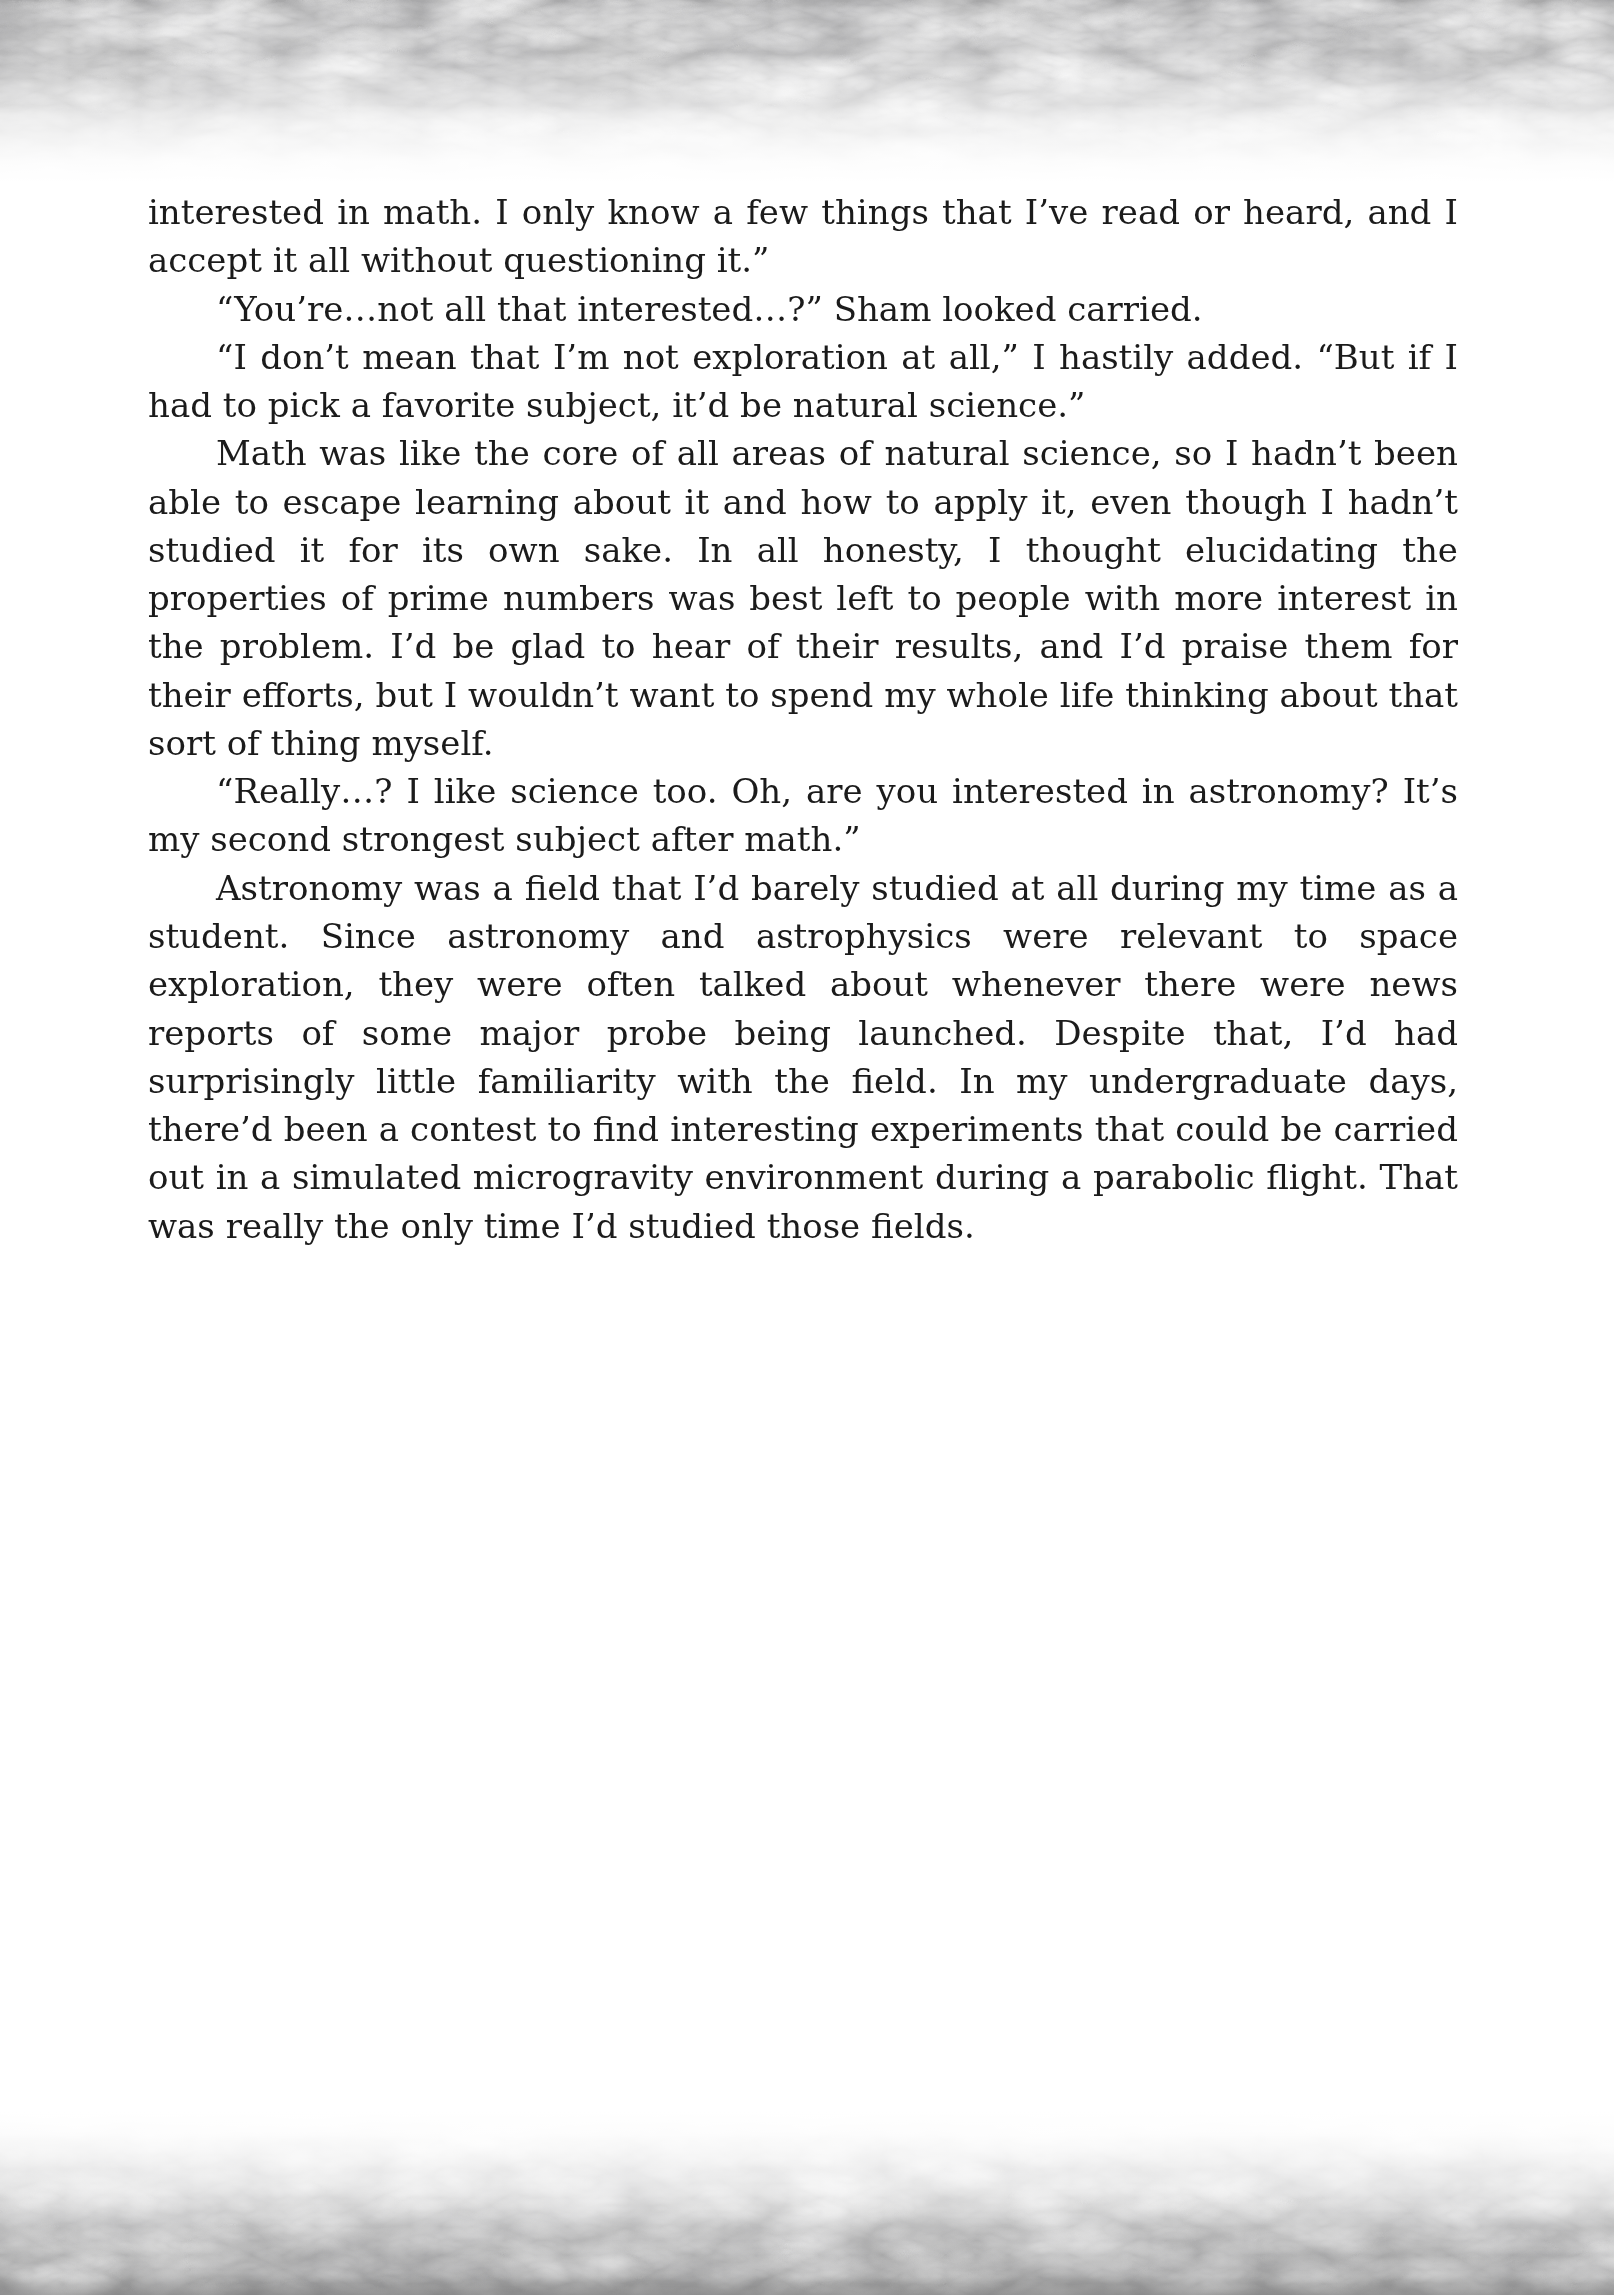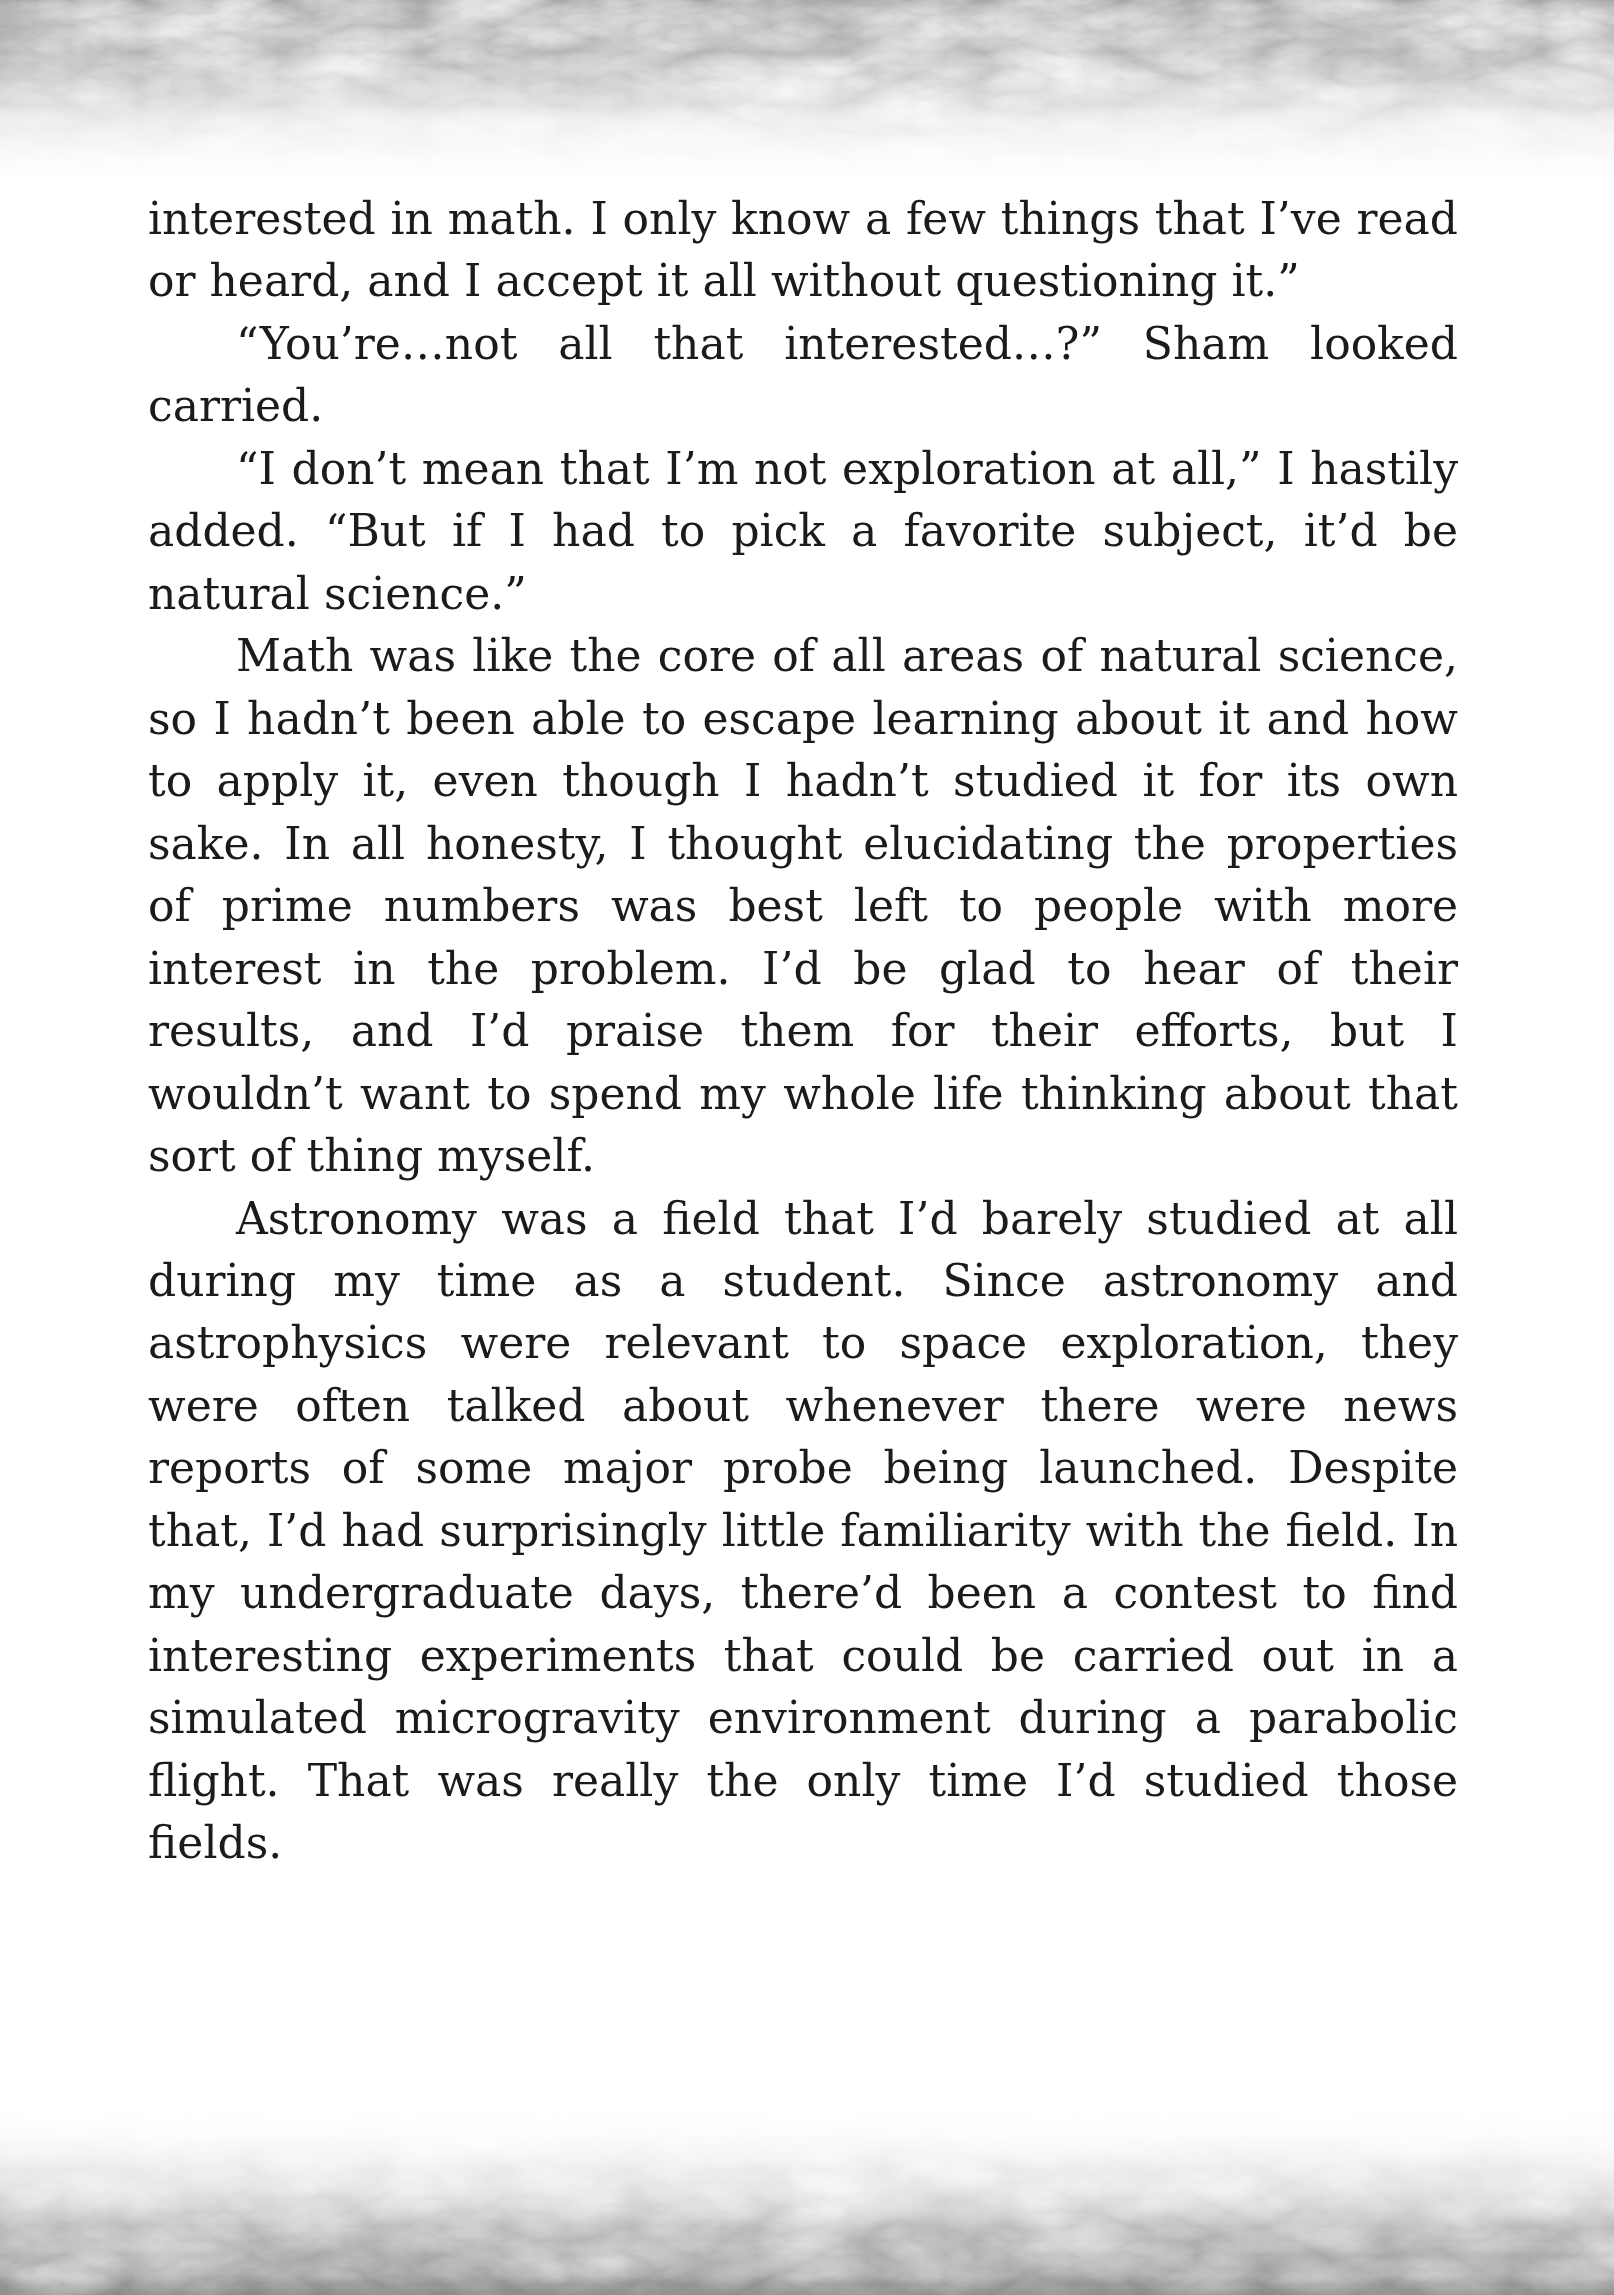--- a/index.html
+++ b/index.html
@@ -23,21 +23,21 @@
   }
   .texture-top { top: 0; height: 183px; }
   .texture-bottom { bottom: 0; height: 183px; }
 
   .text-block {
     position: absolute;
     top: 188px;
     left: 148px;
     width: 1310px;
     color: #1b1b1b;
-    font-size: 44px;
+    font-size: 34px;
     line-height: 1.42;
     text-align: justify;
   }
   .para {
     margin: 0;
     text-indent: 2em;
   }
   .para.opening {
     text-indent: 0;
   }
@@ -97,15 +97,16 @@
   <rect width="2560" height="290" filter="url(#marbleBotLight)" opacity="0.85"></rect>
   <rect width="2560" height="290" fill="url(#darkEdge)"></rect>
   <rect width="2560" height="290" fill="url(#fadeBottom)"></rect>
 </svg>
 
 <main class="text-block">
   <p class="para opening">interested in math. I only know a few things that I’ve read or heard, and I accept it all without questioning it.”</p>
   <p class="para">“You’re…not all that interested…?” Sham looked carried.</p>
   <p class="para">“I don’t mean that I’m not exploration at all,” I hastily added. “But if I had to pick a favorite subject, it’d be natural science.”</p>
   <p class="para">Math was like the core of all areas of natural science, so I hadn’t been able to escape learning about it and how to apply it, even though I hadn’t studied it for its own sake. In all honesty, I thought elucidating the properties of prime numbers was best left to people with more interest in the problem. I’d be glad to hear of their results, and I’d praise them for their efforts, but I wouldn’t want to spend my whole life thinking about that sort of thing myself.</p>
+  <p class="para">“Really…? I like science too. Oh, are you interested in astronomy? It’s my second strongest subject after math.”</p>
   <p class="para">Astronomy was a field that I’d barely studied at all during my time as a student. Since astronomy and astrophysics were relevant to space exploration, they were often talked about whenever there were news reports of some major probe being launched. Despite that, I’d had surprisingly little familiarity with the field. In my undergraduate days, there’d been a contest to find interesting experiments that could be carried out in a simulated microgravity environment during a parabolic flight. That was really the only time I’d studied those fields.</p>
 </main>
 
 
 </body></html>

